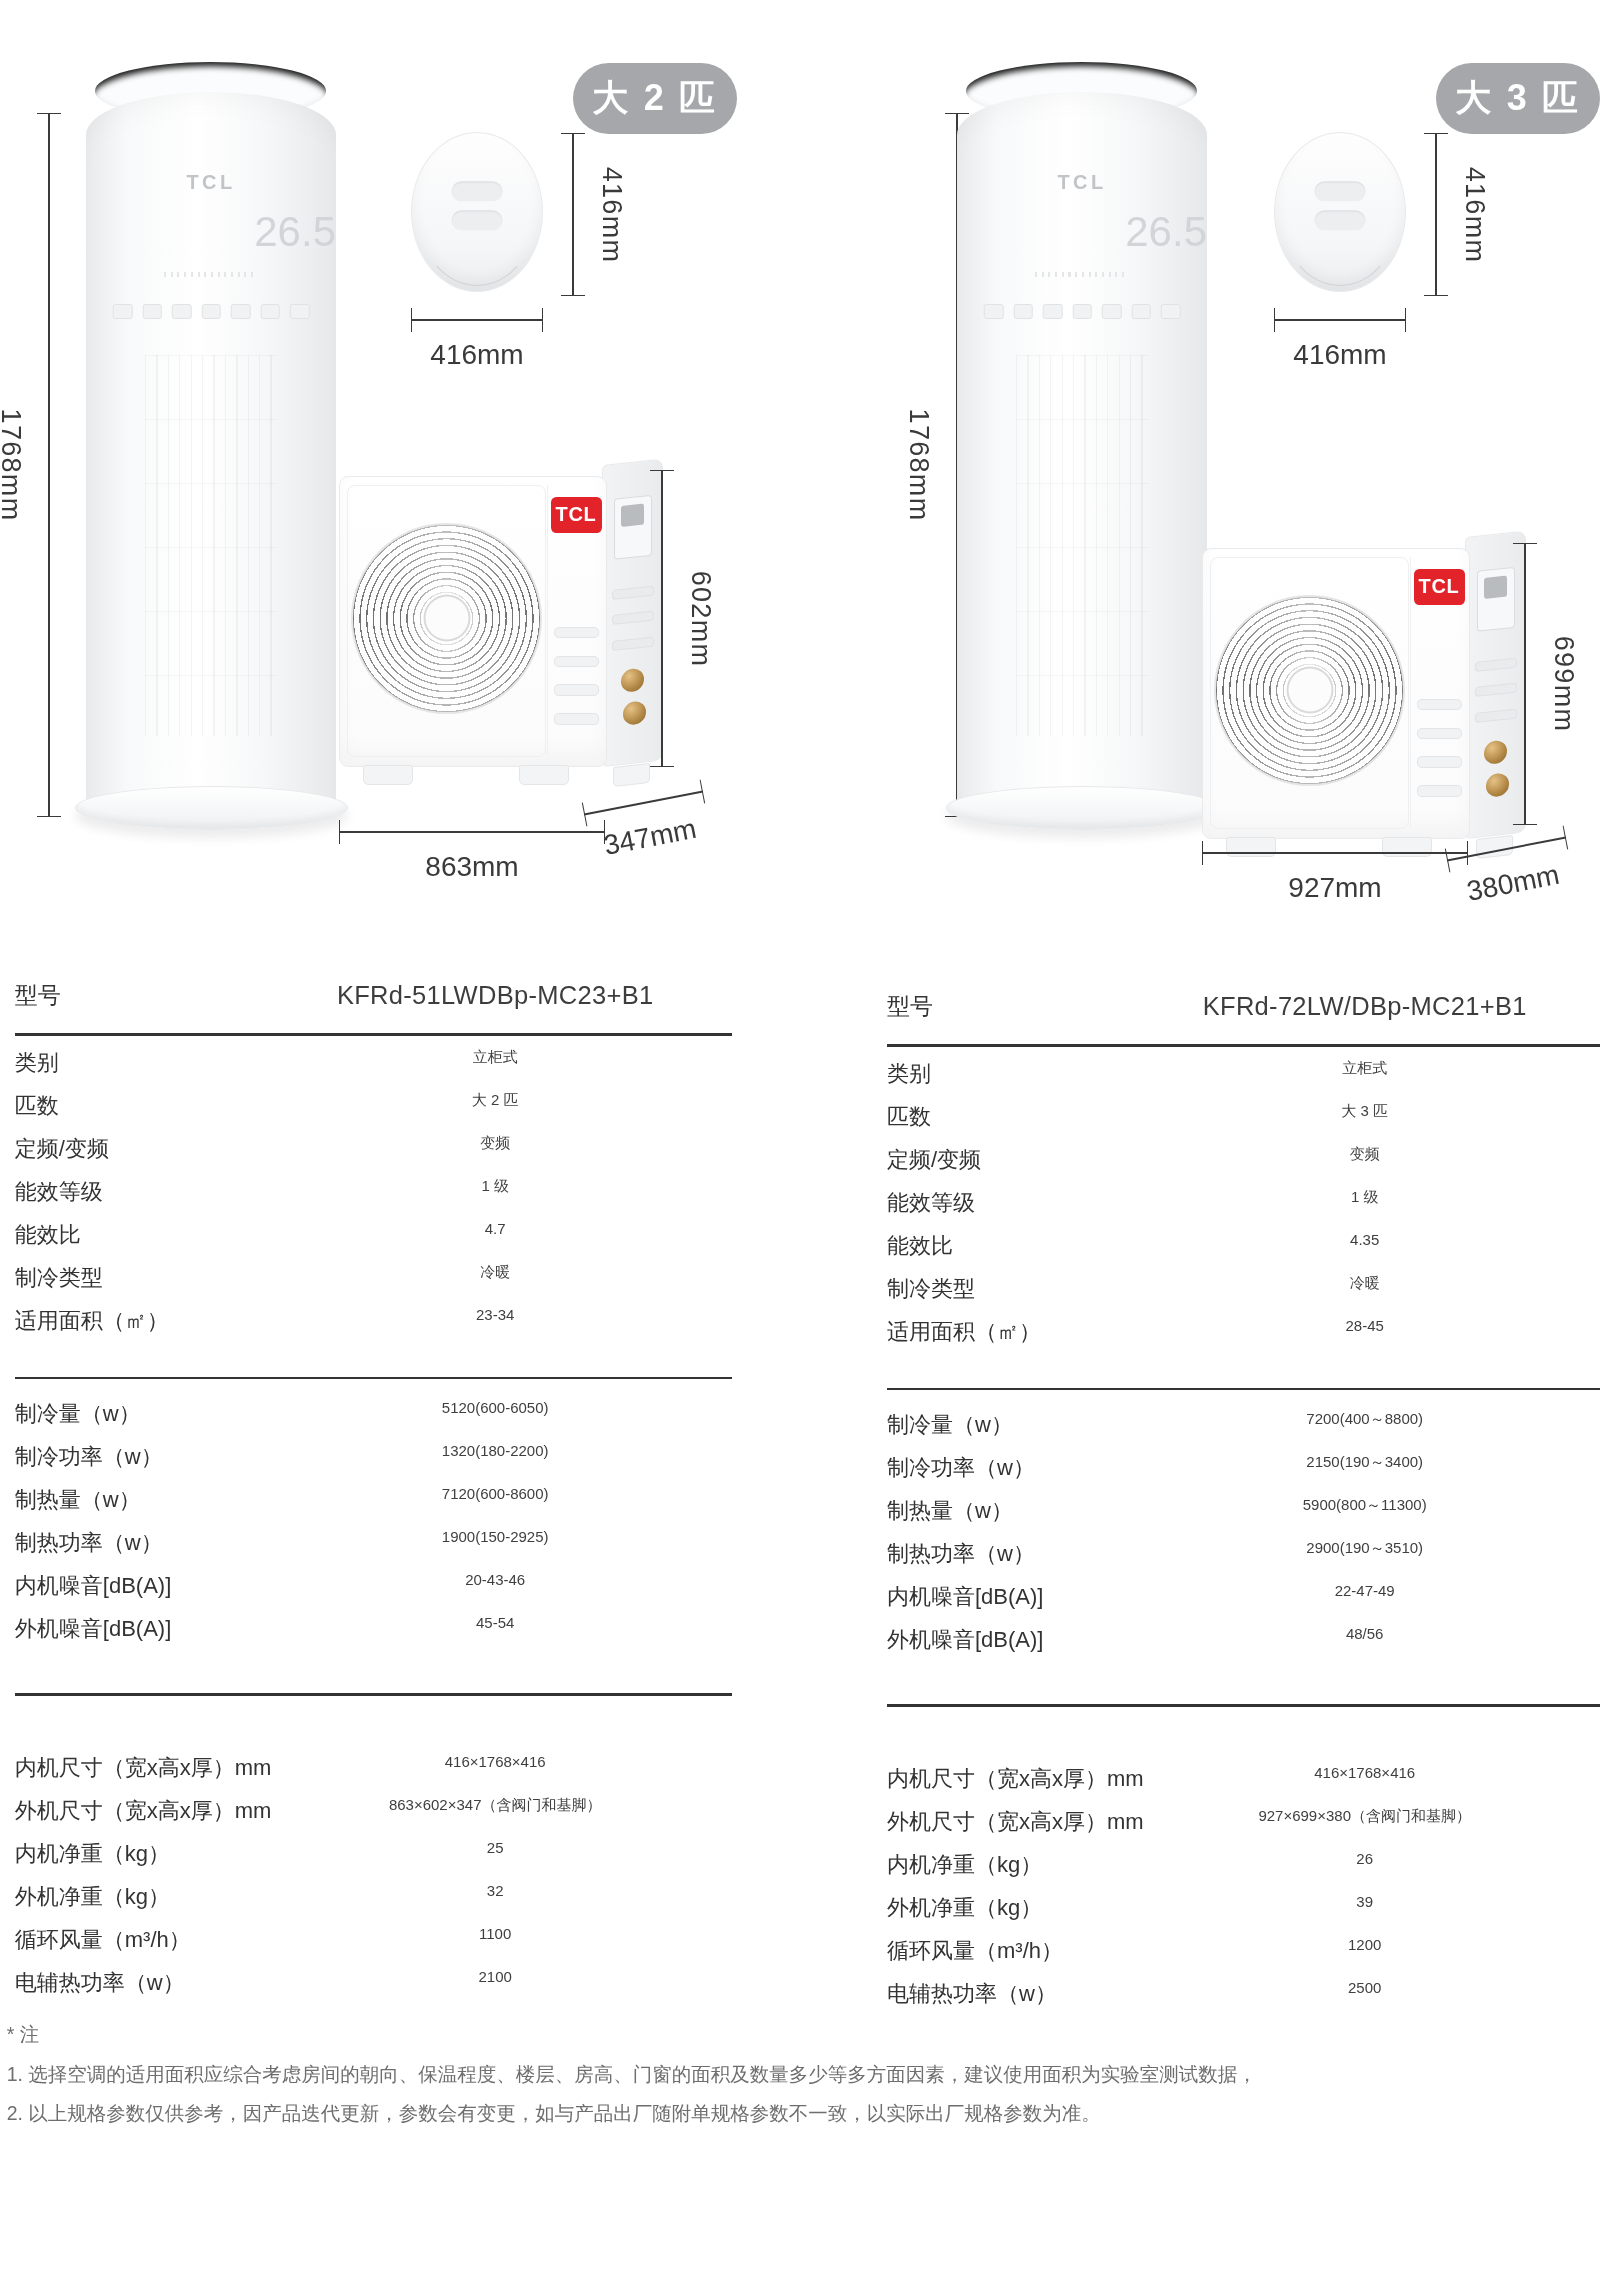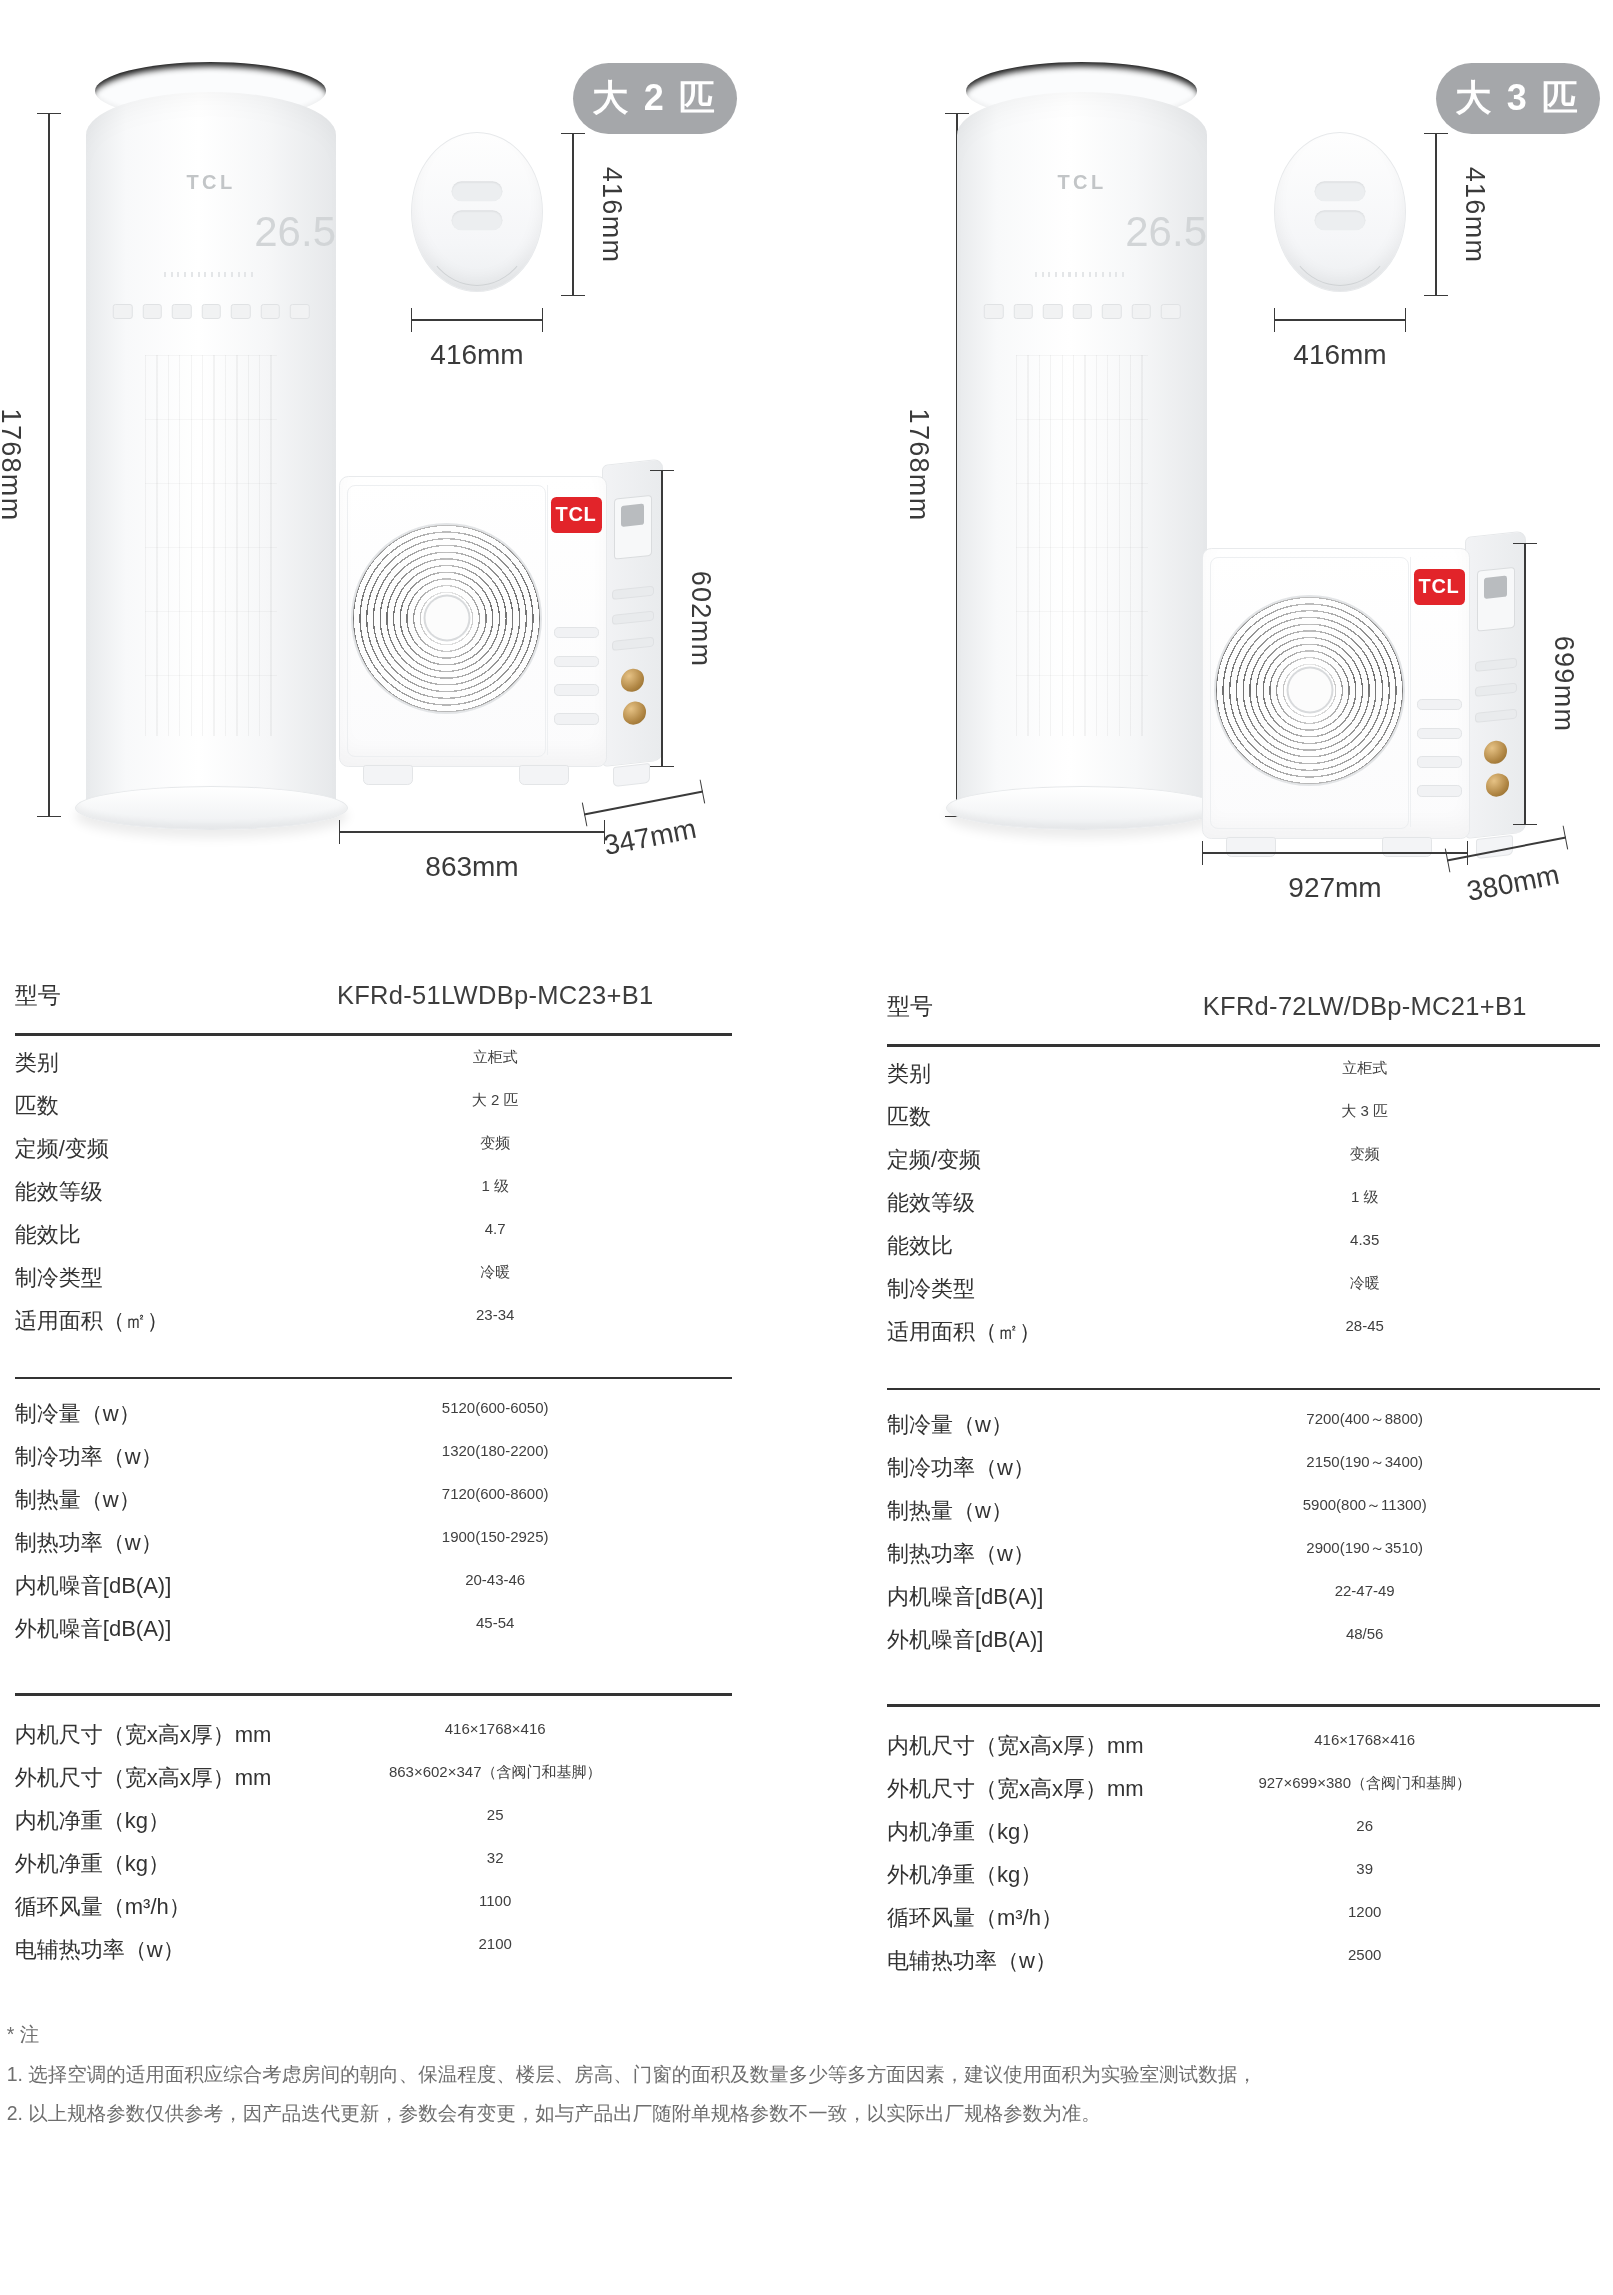--- a/index.html
+++ b/index.html
@@ -102,21 +102,21 @@
 
   
   .spec-table{position:absolute;left:14.8px;top:970px;width:717px;}
   #colR .spec-table{left:24px;top:981px;width:713px;}
   .model-row{position:relative;height:51px;display:flex;align-items:center;}
   .model-row .lbl{font-size:23px;color:#333;}
   .model-row .val{position:absolute;left:38%;width:58%;text-align:center;font-size:25.5px;color:#3d3d3d;letter-spacing:0.3px;}
   .rule{height:2.7px;background:#333;margin-top:12px;}
   .spec-group{padding:12px 0 16px;}
   .spec-group.g2{padding:20px 0 24px;}
-  .spec-group.g3{padding:24px 0 0;}
+  .spec-group.g3{padding:24px 0 0;margin-top:33px;}
   .spec-row{position:relative;height:43px;display:flex;}
   .spec-row .lbl{font-size:22px;color:#333;}
   .spec-row .val{position:absolute;left:38%;width:58%;text-align:center;font-size:15px;color:#3f3f3f;white-space:nowrap;}
 
   
   .notes{position:absolute;left:6.7px;top:2015px;width:1598px;color:#6e6e6e;font-size:19.5px;line-height:39px;}
   .notes .mark{margin-bottom:1.3px;}
 </style>
 </head>
 <body>

